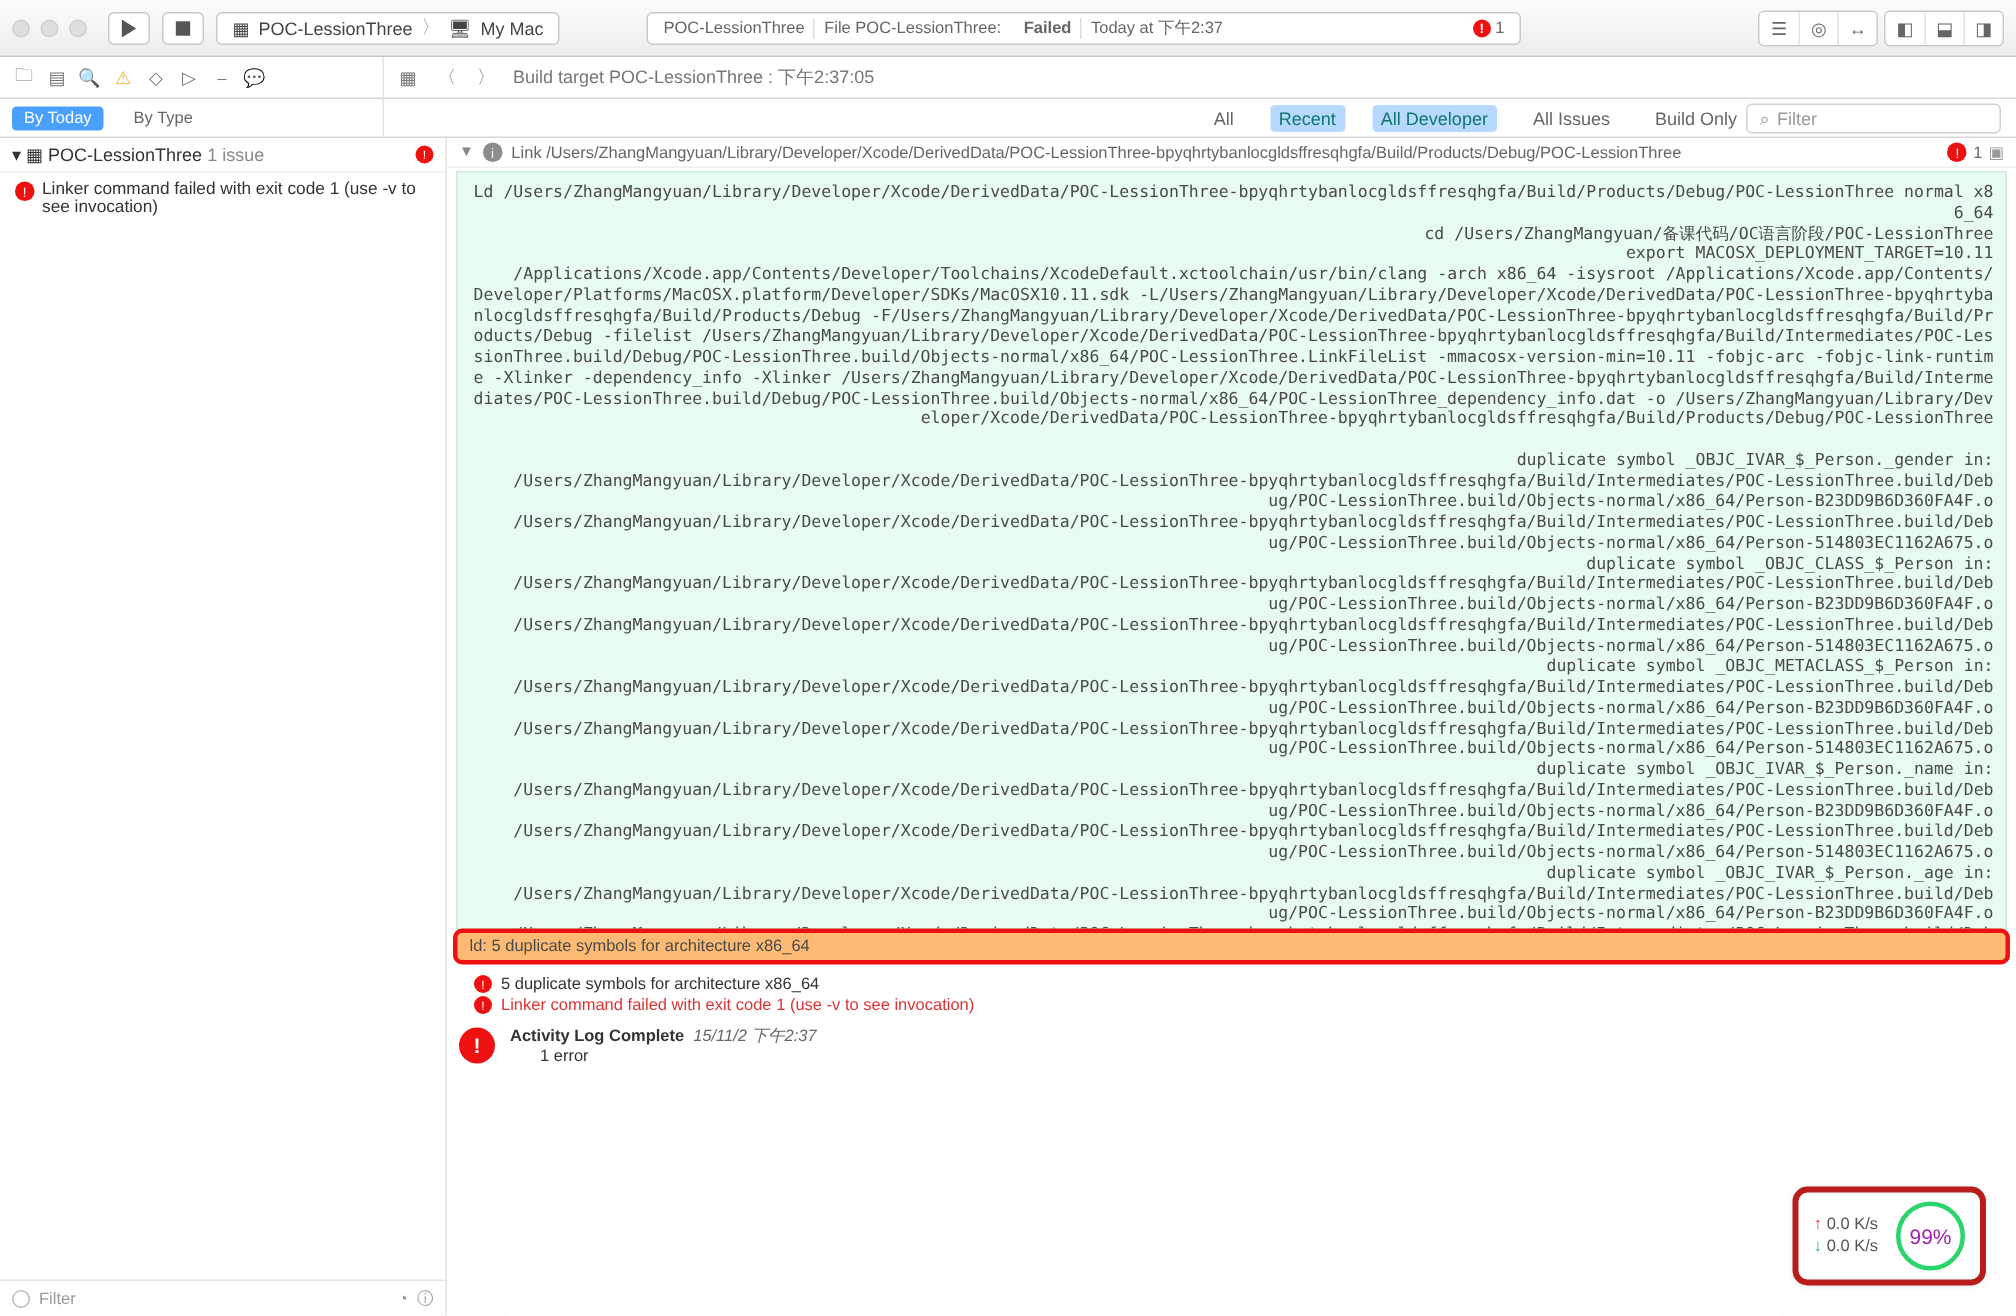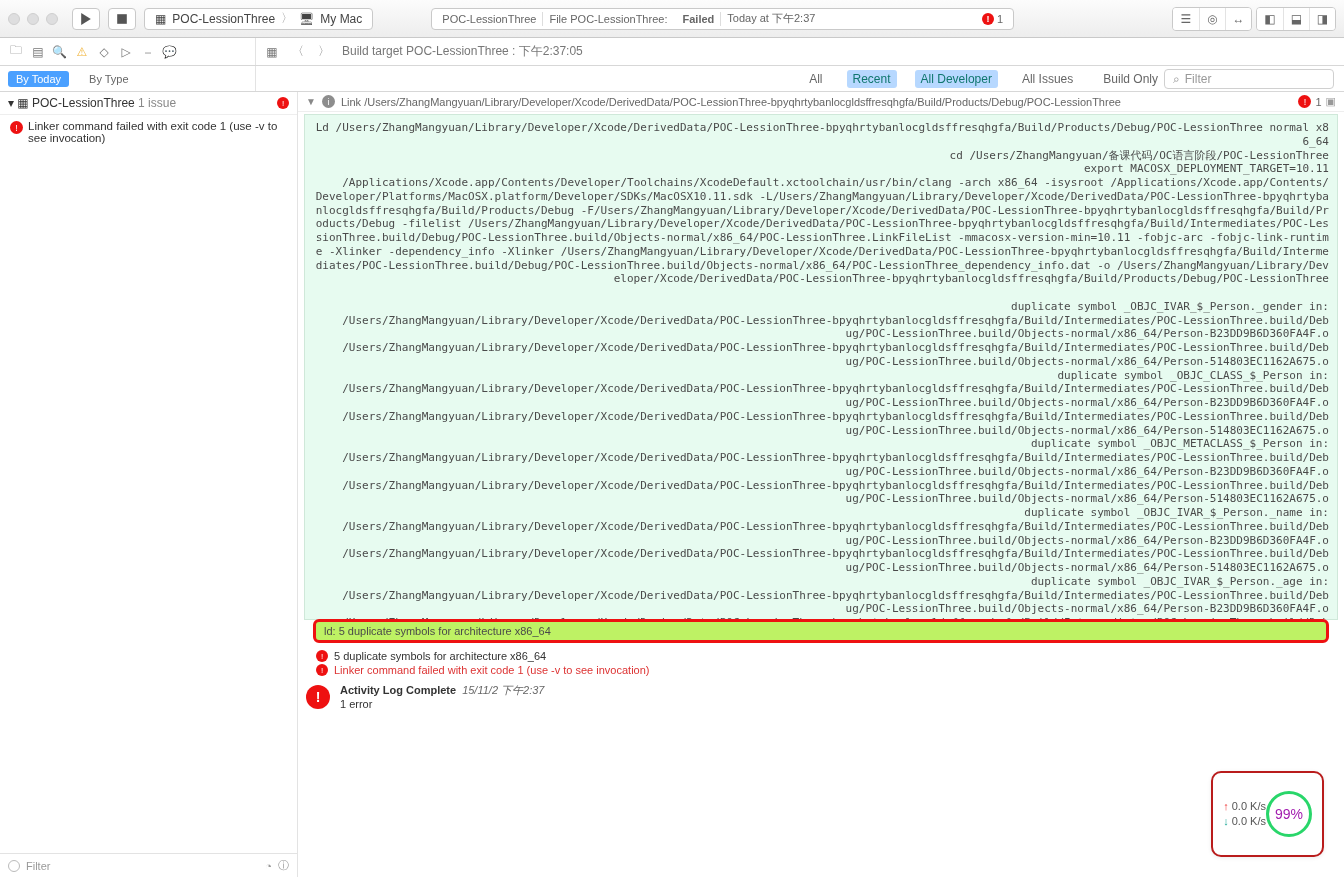--- a/index.html
+++ b/index.html
@@ -47,34 +47,34 @@
 .nav-foot .cir { width: 12px; height: 12px; border: 1px solid #bbb; border-radius: 50%; }
 
 .editor { flex: 1; background: #fff; display: flex; flex-direction: column; overflow: hidden; }
 .link-row { background: #fff; border-bottom: 1px solid #eee; padding: 3px 8px; display: flex; align-items: center; gap: 6px; font-size: 11px; color: #666; }
 .link-row .disc { color: #888; font-size: 10px; }
 .link-row .gray-ico { width: 13px; height: 13px; border-radius: 50%; background: #8d8d8d; color: #fff; font-size: 9px; display: flex; align-items: center; justify-content: center; }
 .link-row .rb { margin-left: auto; display: flex; align-items: center; gap: 4px; }
 .link-row .rb .err { width: 13px; height: 13px; border-radius: 50%; background: #e11; color: #fff; font-size: 9px; display: flex; align-items: center; justify-content: center; }
 
 .log-pre { background: #e7fbf0; border: 1px solid #cfe8d9; margin: 2px 6px; padding: 6px 8px; font-family: Menlo, Monaco, monospace; font-size: 11px; line-height: 1.25; color: #4a4a4a; white-space: pre-wrap; word-break: break-all; max-height: 506px; overflow: hidden; position: relative; text-align: right; }
-.red-box { position: relative; margin: 0 15px; padding: 2px 8px; font-family: Menlo, Monaco, monospace; font-size: 11px; line-height: 1.3; color: #4a4a4a; background: #bef264; border: 3px solid #e11; border-radius: 6px; margin-top: -3px; }
+.red-box { position: relative; margin: 0 4px; padding: 2px 8px; font-family: Menlo, Monaco, monospace; font-size: 11px; line-height: 1.3; color: #4a4a4a; background: #fdba74; border: 3px solid #e11; border-radius: 6px; margin-top: -3px; }
 .red-box .r1 { color: #4a4a4a; }
 .red-box .r2 .kw { color: #c22; }
 
 .summary { padding: 6px 8px 2px 18px; font-size: 11px; color: #333; }
 .summary .line { display: flex; align-items: center; gap: 6px; padding: 1px 0; }
 .err-ico-sm { width: 12px; height: 12px; border-radius: 50%; background: #e11; color: #fff; font-size: 8px; display: flex; align-items: center; justify-content: center; }
 .big-err { width: 24px; height: 24px; border-radius: 50%; background: #e11; color: #fff; display: flex; align-items: center; justify-content: center; font-weight: 700; font-size: 14px; margin-right: 2px; }
 .act-complete { display: flex; align-items: center; gap: 8px; padding: 4px 8px; }
 .act-txt b { font-weight: 600; font-size: 11px; color: #333; }
 .act-txt .ts { color: #666; font-size: 11px; margin-left: 6px; font-style: italic; }
-.act-txt .sub { color: #333; font-size: 11px; }
-
-.net-widget { position: absolute; right: 20px; bottom: 20px; display: flex; align-items: center; gap: 0; background: #fff; border: 2px solid #b91c1c; border-radius: 10px; padding: 18px 10px; box-shadow: 0 1px 4px rgba(0,0,0,.08); }
+.act-txt .sub { color: #333; font-size: 11px; margin-left: 20px; }
+
+.net-widget { position: absolute; right: 20px; bottom: 20px; display: flex; align-items: center; gap: 12px; background: #fff; border: 4px solid #b91c1c; border-radius: 10px; padding: 6px 10px; box-shadow: 0 1px 4px rgba(0,0,0,.08); }
 .net-widget .col { font-size: 11px; color: #555; line-height: 1.4; }
 .net-widget .up::before { content: "↑ "; color: #e33; }
 .net-widget .dn::before { content: "↓ "; color: #2a9; }
 .net-widget .ring { width: 46px; height: 46px; border-radius: 50%; border: 3px solid #29d66a; display: flex; align-items: center; justify-content: center; font-size: 14px; font-weight: 400; color: #a21caf; }
 
 .txt-gray { color: #888; }
 </style>
 </head>
 <body>
 

